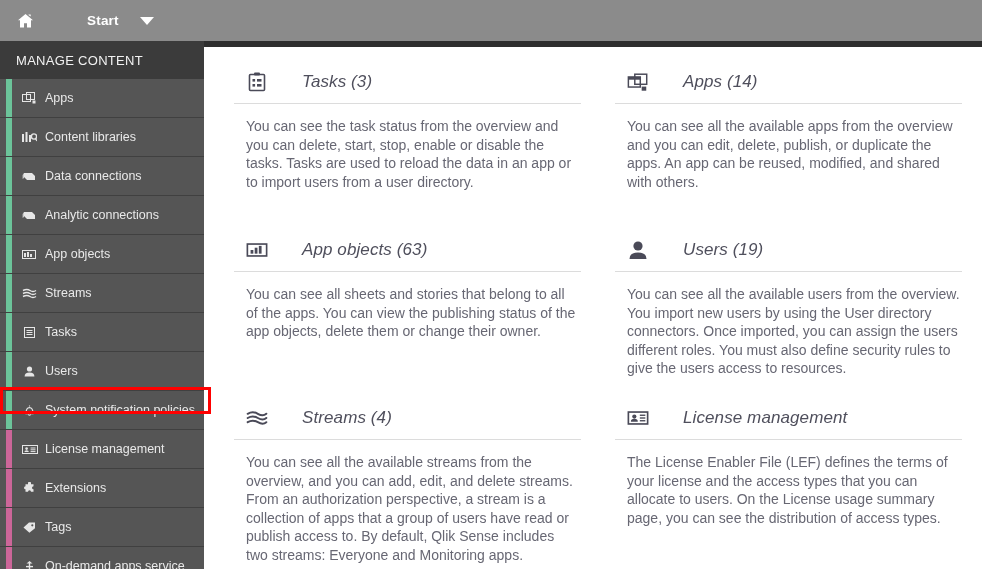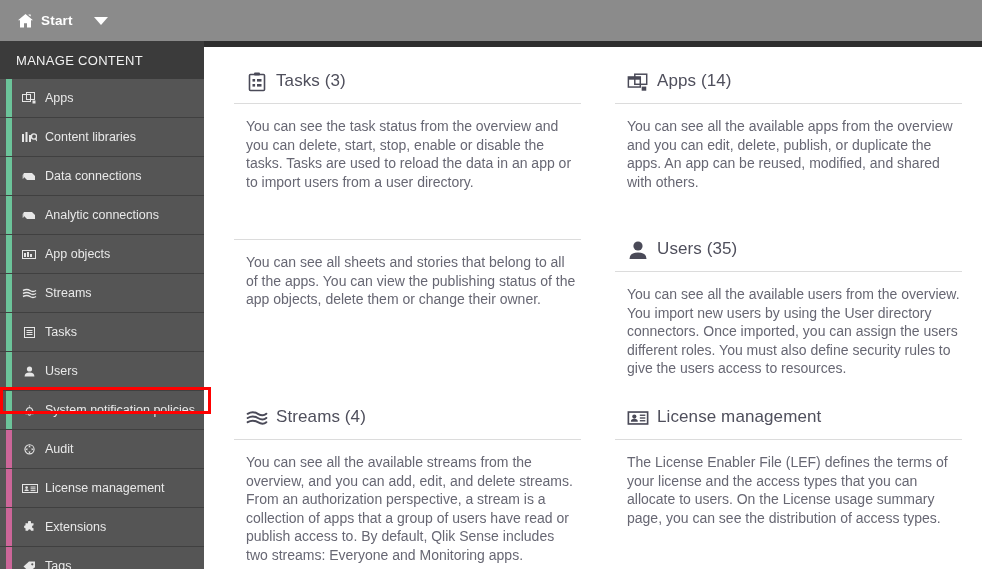--- a/index.html
+++ b/index.html
@@ -24,20 +24,21 @@
     height: 100%;
     gap: 7px;
     cursor: pointer;
   }
   .home-icon { width: 17px; height: 16px; display:block; }
   .start-label {
     color: #ffffff;
     font-size: 13.5px;
     font-weight: bold;
     letter-spacing: .2px;
+    margin-left: 46px;
   }
   .caret-down {
     margin-left: 14px;
     width: 0; height: 0;
     border-left: 7px solid transparent;
     border-right: 7px solid transparent;
     border-top: 8px solid #ffffff;
   }
   .topbar-underline {
     position: absolute;
@@ -120,24 +121,25 @@
   .tile-grid {
     display: grid;
     grid-template-columns: 1fr 1fr;
     column-gap: 30px;
     row-gap: 0px;
     grid-template-rows: 168px 168px auto;
   }
   .tile { padding-top: 12px; }
   .tile-head {
     display: flex;
-    align-items: flex-start;
-    gap: 8px;
+    align-items: center;
+    gap: 34px;
     padding-bottom: 10px;
     padding-left: 12px;
+    font-style: italic;
   }
   .tile-icon {
     width: 22px; height: 22px;
     display:flex; align-items:center; justify-content:center;
     color: #4a4a58;
     flex: 0 0 auto;
   }
   .tile-icon svg { display:block; }
   .tile-title {
     font-size: 17px;
@@ -285,30 +287,20 @@
       <span class="nav-icon">
         <svg width="15" height="13" viewBox="0 0 15 13">
             <path d="M7.5 1.4 v1 M4 9.6 q0 -6 3.5 -6 q3.5 0 3.5 6 z" fill="none" stroke="#e6e6e6" stroke-width="1.1"></path>
             <path d="M6.2 10.5 q1.3 1.4 2.6 0" fill="none" stroke="#e6e6e6" stroke-width="1.1"></path>
           </svg>
       </span>
       <span class="nav-label">System notification policies</span>
     </div>
 
 
-    <div class="nav-item resource">
-      <span class="accent"></span>
-      <span class="nav-icon">
-        <svg width="15" height="13" viewBox="0 0 15 13">
-            <circle cx="7.5" cy="6.3" r="4.6" fill="none" stroke="#e6e6e6" stroke-width="1.1"></circle>
-            <path d="M7.5 2.2 l1.2 2 h-2.4 z M7.5 10.4 l-1.2 -2 h2.4 z M3.4 6.3 l2 -1.2 v2.4 z M11.6 6.3 l-2 1.2 v-2.4 z" fill="#e6e6e6"></path>
-          </svg>
-      </span>
-      <span class="nav-label">Audit</span>
-    </div>
 
 
 
     <div class="nav-item resource">
       <span class="accent"></span>
       <span class="nav-icon">
         <svg width="16" height="13" viewBox="0 0 16 13">
             <rect x="0.5" y="2.5" width="15" height="8" fill="none" stroke="#e6e6e6"></rect>
             <circle cx="4.6" cy="5.6" r="1.3" fill="#e6e6e6"></circle>
             <path d="M2.4 9 q0 -1.8 2.2 -1.8 q2.2 0 2.2 1.8 z" fill="#e6e6e6"></path>
@@ -402,33 +394,44 @@
                 <rect x="16" y="16" width="5" height="4.5" fill="#4a4a58"></rect>
               </svg>
           </span>
           <span class="tile-title">Apps (14)</span>
         </div>
         <div class="tile-rule"></div>
         <div class="tile-body">You can see all the available apps from the overview and you can edit, delete, publish, or duplicate the apps. An app can be reused, modified, and shared with others.</div>
       </div>
 
       <div class="tile">
+        <div class="tile-head">
+          <span class="tile-icon">
+            <svg width="24" height="22" viewBox="0 0 24 22">
+                <rect x="1.5" y="4.5" width="21" height="13" fill="none" stroke="#4a4a58" stroke-width="1.8"></rect>
+                <rect x="5" y="11" width="3" height="4" fill="#4a4a58"></rect>
+                <rect x="9.5" y="8.5" width="3" height="6.5" fill="#4a4a58"></rect>
+                <rect x="14" y="6.5" width="3" height="8.5" fill="#4a4a58"></rect>
+              </svg>
+          </span>
+          <span class="tile-title">App objects (63)</span>
+        </div>
         <div class="tile-rule"></div>
         <div class="tile-body">You can see all sheets and stories that belong to all of the apps. You can view the publishing status of the app objects, delete them or change their owner.</div>
       </div>
 
       <div class="tile">
         <div class="tile-head">
           <span class="tile-icon">
             <svg width="22" height="22" viewBox="0 0 22 22">
                 <circle cx="11" cy="7" r="4.6" fill="#4a4a58"></circle>
                 <path d="M2.5 20 q0 -6.6 8.5 -6.6 q8.5 0 8.5 6.6 z" fill="#4a4a58"></path>
               </svg>
           </span>
-          <span class="tile-title">Users (35)</span>
+          <span class="tile-title">Users (19)</span>
         </div>
         <div class="tile-rule"></div>
         <div class="tile-body">You can see all the available users from the overview. You import new users by using the User directory connectors. Once imported, you can assign the users different roles. You must also define security rules to give the users access to resources.</div>
       </div>
 
       <div class="tile">
         <div class="tile-head">
           <span class="tile-icon">
             <svg width="26" height="22" viewBox="0 0 26 22">
                 <path d="M2 6 q6 -3.6 12 0 q6 3.6 10 0" fill="none" stroke="#4a4a58" stroke-width="2.4" stroke-linecap="round"></path>

